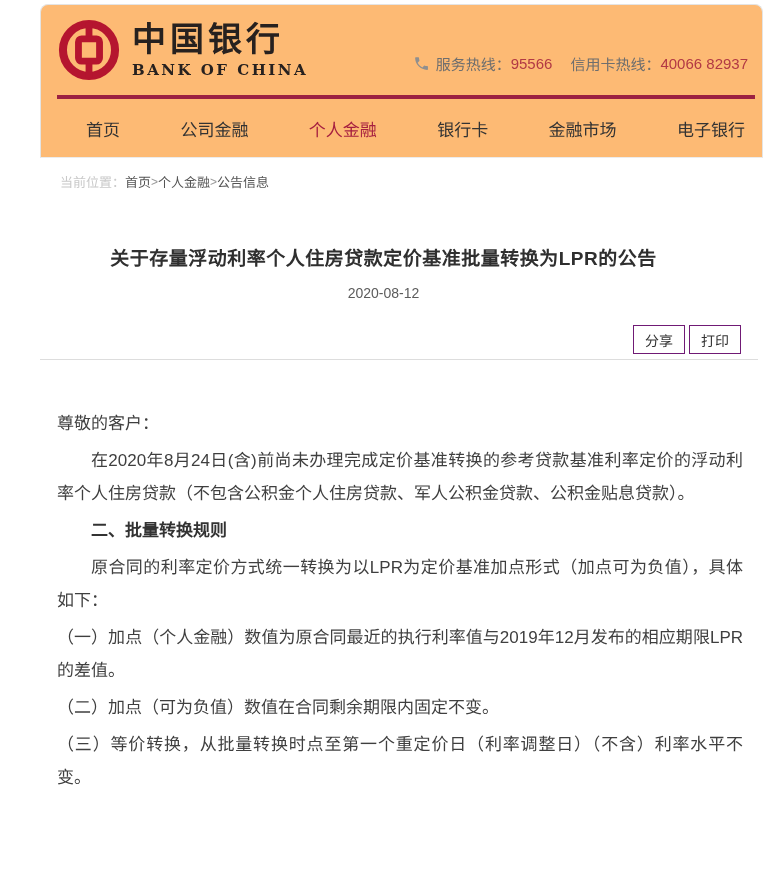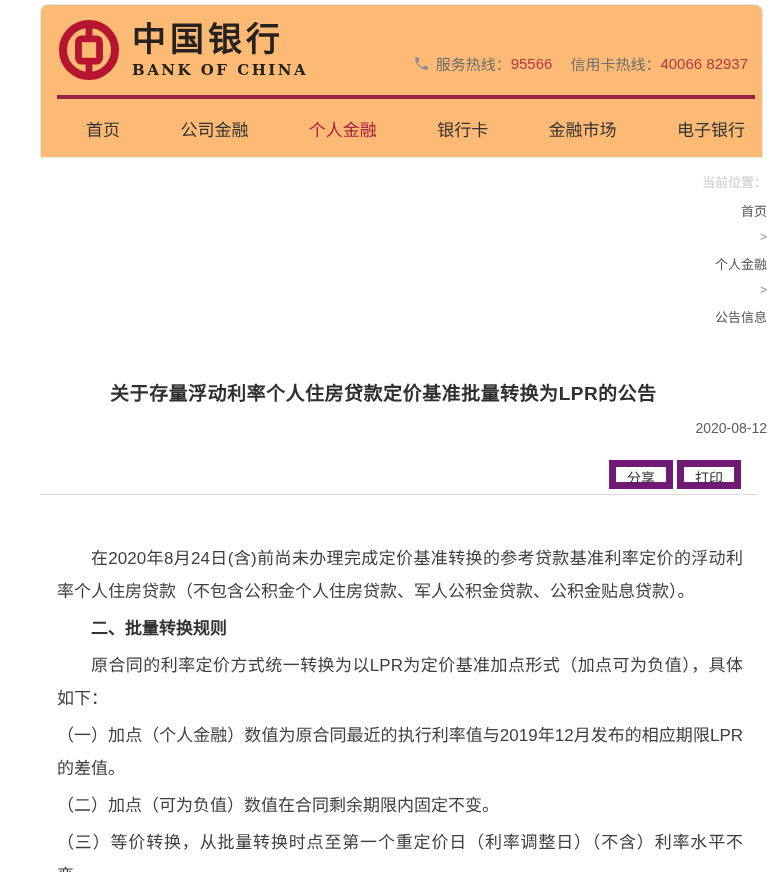--- a/index.html
+++ b/index.html
@@ -67,56 +67,54 @@
     cursor: pointer;
   }
   .nav-item.active { color: #a62040; }
 
   
   .breadcrumb {
     margin: 14px 0 0 60px;
     font-size: 13px;
     color: #555;
     display: flex;
-    align-items: flex-end;
-    gap: 10px;
-    flex-direction: column;
+    align-items: center;
   }
   .bc-label { color: #c9c9c9; }
   .bc-link { color: #555; text-decoration: none; cursor: pointer; }
   .bc-sep { color: #999; font-size: 12px; }
 
   
   .article { padding: 0 0 0 0; }
   .title {
     margin-top: 52px;
     text-align: center;
     font-size: 19px;
     font-weight: bold;
     color: #2f2f2f;
     letter-spacing: 0.5px;
   }
   .date {
     margin-top: 15px;
-    text-align: right;
+    text-align: center;
     font-size: 14px;
     color: #5c5c5c;
   }
   .actions {
     display: flex;
     justify-content: flex-end;
     gap: 4px;
     margin: 24px 26px 0 0;
   }
   .btn {
     min-width: 48px;
     height: 29px;
     padding: 0 11px;
     background: #fff;
-    border: 7px solid #701a75;
+    border: 1px solid #701a75;
     font-size: 14px;
     color: #333;
     font-family: inherit;
     cursor: pointer;
   }
   .rule {
     border: none;
     border-top: 1px solid #ddd;
     margin: 5px 9px 0 40px;
   }
@@ -193,20 +191,21 @@
     <div class="date">2020-08-12</div>
 
     <div class="actions">
       <button class="btn">分享</button>
       <button class="btn">打印</button>
     </div>
 
     <hr class="rule">
 
     <div class="content">
+      <p class="plain">尊敬的客户：</p>
       <p class="indent">在2020年8月24日(含)前尚未办理完成定价基准转换的参考贷款基准利率定价的浮动利率个人住房贷款（不包含公积金个人住房贷款、军人公积金贷款、公积金贴息贷款）。</p>
       <p class="heading">二、批量转换规则</p>
       <p class="indent">原合同的利率定价方式统一转换为以LPR为定价基准加点形式（加点可为负值），具体如下：</p>
       <p class="plain">（一）加点（个人金融）数值为原合同最近的执行利率值与2019年12月发布的相应期限LPR的差值。</p>
       <p class="plain">（二）加点（可为负值）数值在合同剩余期限内固定不变。</p>
       <p class="plain">（三）等价转换，从批量转换时点至第一个重定价日（利率调整日）（不含）利率水平不变。</p>
 
     </div>
   </main>
 

